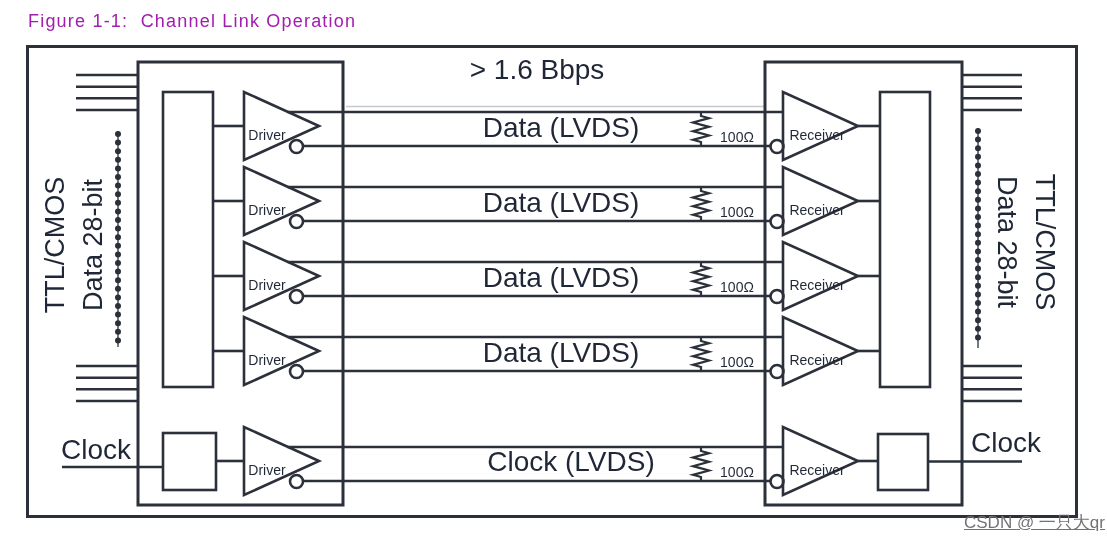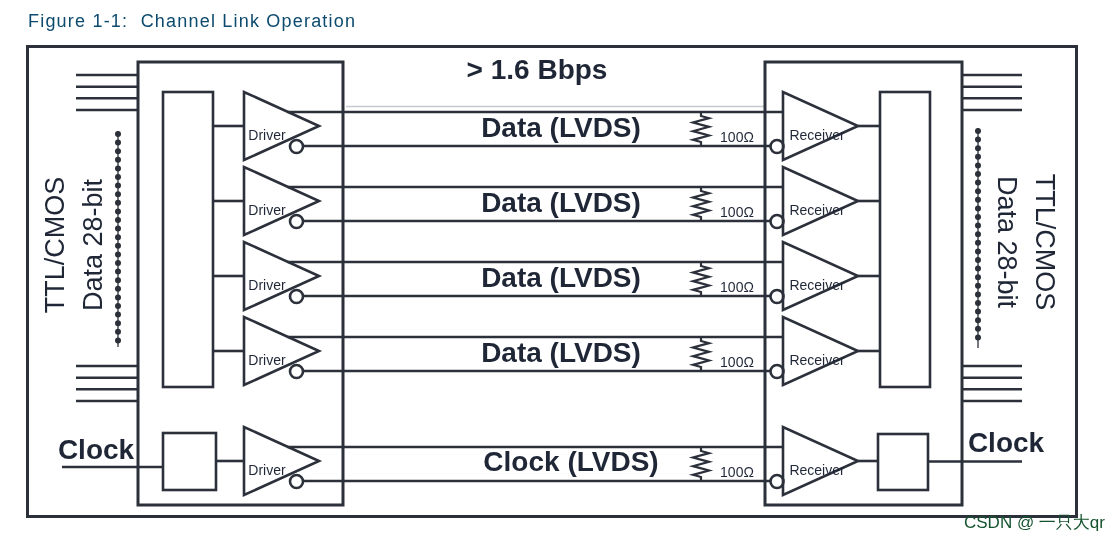--- a/index.html
+++ b/index.html
@@ -1,32 +1,32 @@
 <!DOCTYPE html>
 <html><head>
 <meta charset="utf-8">
 <style>
   html,body{margin:0;padding:0;background:#ffffff;}
   #page{position:relative;width:1107px;height:540px;background:#ffffff;overflow:hidden;
         font-family:"Liberation Sans",sans-serif;}
   #figure-caption{position:absolute;left:28px;top:11px;font-size:18px;letter-spacing:1.2px;
-        color:#0c4a6e;white-space:pre;}
+        color:#a21caf;white-space:pre;}
   svg{position:absolute;left:0;top:0;}
   .ln{stroke:#2b303a;stroke-width:2.6;fill:none;}
   .bx{stroke:#2b303a;stroke-width:3;fill:none;}
   .bead{stroke:#2b303a;stroke-width:6;stroke-dasharray:0 8.6;stroke-linecap:round;fill:none;}
   .beadcore{stroke:#2b303a;stroke-width:1.3;fill:none;}
   .ghost{stroke:#c6c9cd;stroke-width:1.6;fill:none;}
   .lbl{position:absolute;transform:translate(-50%,-50%);color:#1f2737;white-space:nowrap;}
-  .big{font-size:28px;font-weight:bold;}
+  .big{font-size:28px;}
   .small{font-size:14px;margin-top:8px;}
   .rot{line-height:38px;font-size:27px;text-align:center;}
   .rotl{transform:translate(-50%,-50%) rotate(-90deg);}
   .rotr{transform:translate(-50%,-50%) rotate(90deg);}
-  #watermark{position:absolute;right:2px;top:511px;font-size:17px;color:#14532d;white-space:nowrap;}
+  #watermark{position:absolute;right:2px;top:511px;font-size:17px;color:#737373;white-space:nowrap;text-decoration:underline;}
 </style>
 </head>
 <body>
 
 <div id="page">
 
   <div id="figure-caption">Figure 1-1:  Channel Link Operation</div>
 
   <svg width="1107" height="540" viewBox="0 0 1107 540">
     <defs>

